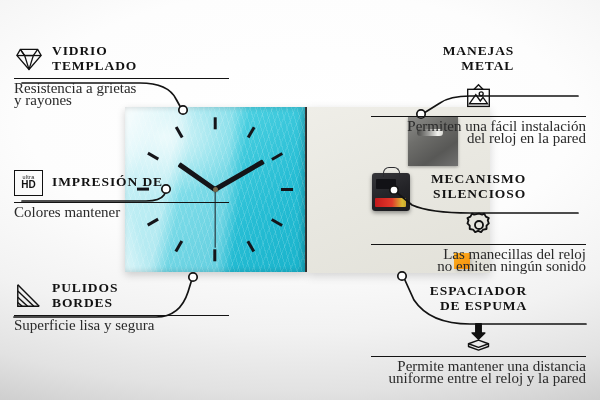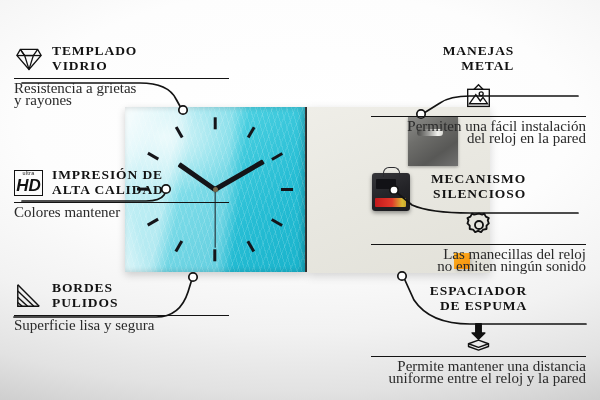--- a/index.html
+++ b/index.html
@@ -168,61 +168,60 @@
         <svg viewBox="0 0 32 30" width="28" height="26" fill="none" stroke="#111" stroke-width="1.5">
           <path d="M6 4 H26 L30 11 L16 27 L2 11 Z"></path>
           <path d="M2 11 H30"></path>
             <path d="M6 4 L11 11 L16 27"></path>
             <path d="M26 4 L21 11 L16 27"></path>
           <path d="M11 11 H21"></path>
             <path d="M6 4 L11 11"></path>
         </svg>
       </span>
       <span>
+        <div class="feat-title">VIDRIO</div>
         <div class="feat-title">TEMPLADO</div>
-        <div class="feat-title">VIDRIO</div>
       </span>
     </div>
     <div class="feat-rule"></div>
     <div class="feat-desc">Resistencia a grietas</div>
     <div class="feat-desc">y rayones</div>
   </div>
 
   <div class="feature left" style="top:168px;">
     <div class="feat-head">
       <span class="feat-icon">
         <span style="display:block;width:29px;height:24px;border:1.6px solid #111;
                      display:flex;flex-direction:column;align-items:center;justify-content:center;line-height:1;">
           <span style="font-size:5.4px;letter-spacing:.3px;font-family:'Liberation Sans',sans-serif;">ultra</span>
-          <span style="font-size:17px;font-weight:700;font-family:'Liberation Sans',sans-serif;font-style:italic;">HD</span>
+          <span style="font-size:10px;font-weight:700;font-family:'Liberation Sans',sans-serif;">HD</span>
         </span>
       </span>
       <span>
         <div class="feat-title">IMPRESIÓN DE</div>
-        <div class="feat-title">ALTA CALIDAD</div>
       </span>
     </div>
     <div class="feat-rule"></div>
     <div class="feat-desc">Colores mantener</div>
   </div>
 
   <div class="feature left" style="top:281px;">
     <div class="feat-head">
       <span class="feat-icon">
         <svg viewBox="0 0 30 28" width="27" height="25" fill="none" stroke="#111" stroke-width="1.6">
           <path d="M3 2 L3 26 L27 26"></path>
           <path d="M3 2 L27 26"></path>
           <path d="M3 9 L21 26"></path>
           <path d="M3 16 L14 26"></path>
           <path d="M3 22 L8 26"></path>
         </svg>
       </span>
       <span>
+        <div class="feat-title">PULIDOS</div>
         <div class="feat-title">BORDES</div>
-        <div class="feat-title">PULIDOS</div>
       </span>
     </div>
     <div class="feat-rule"></div>
     <div class="feat-desc">Superficie lisa y segura</div>
   </div>
 
   <div class="feature right" style="top:44px;">
     <div class="feat-head">
       <span>
         <div class="feat-title">MANEJAS</div>

